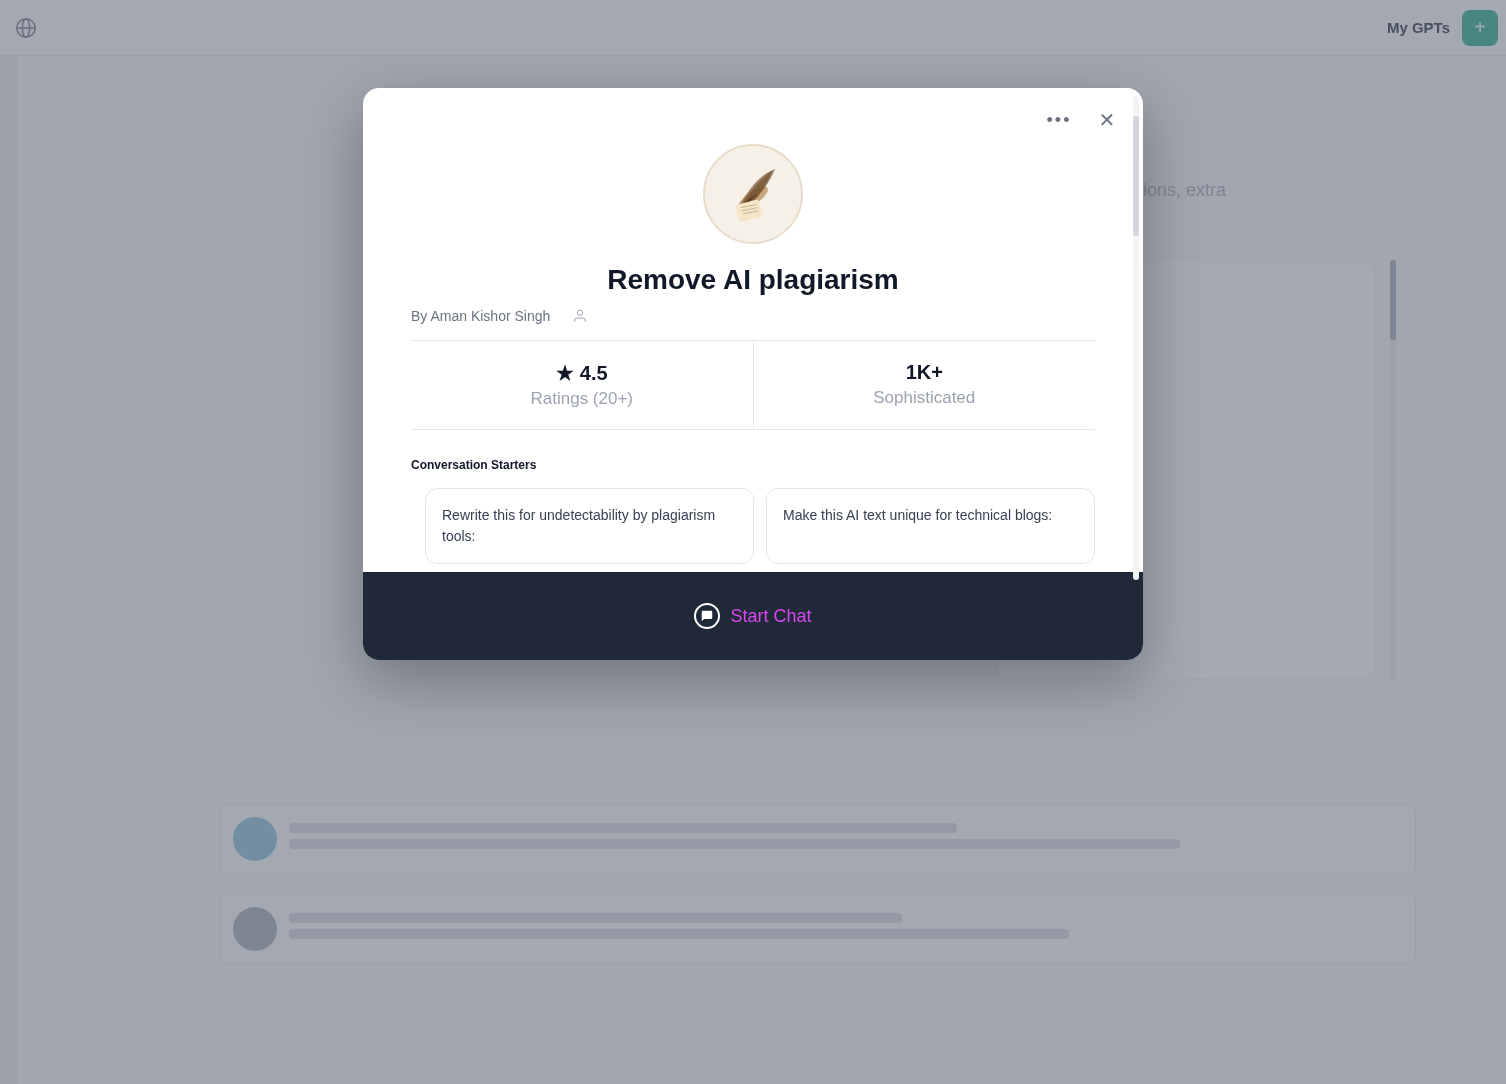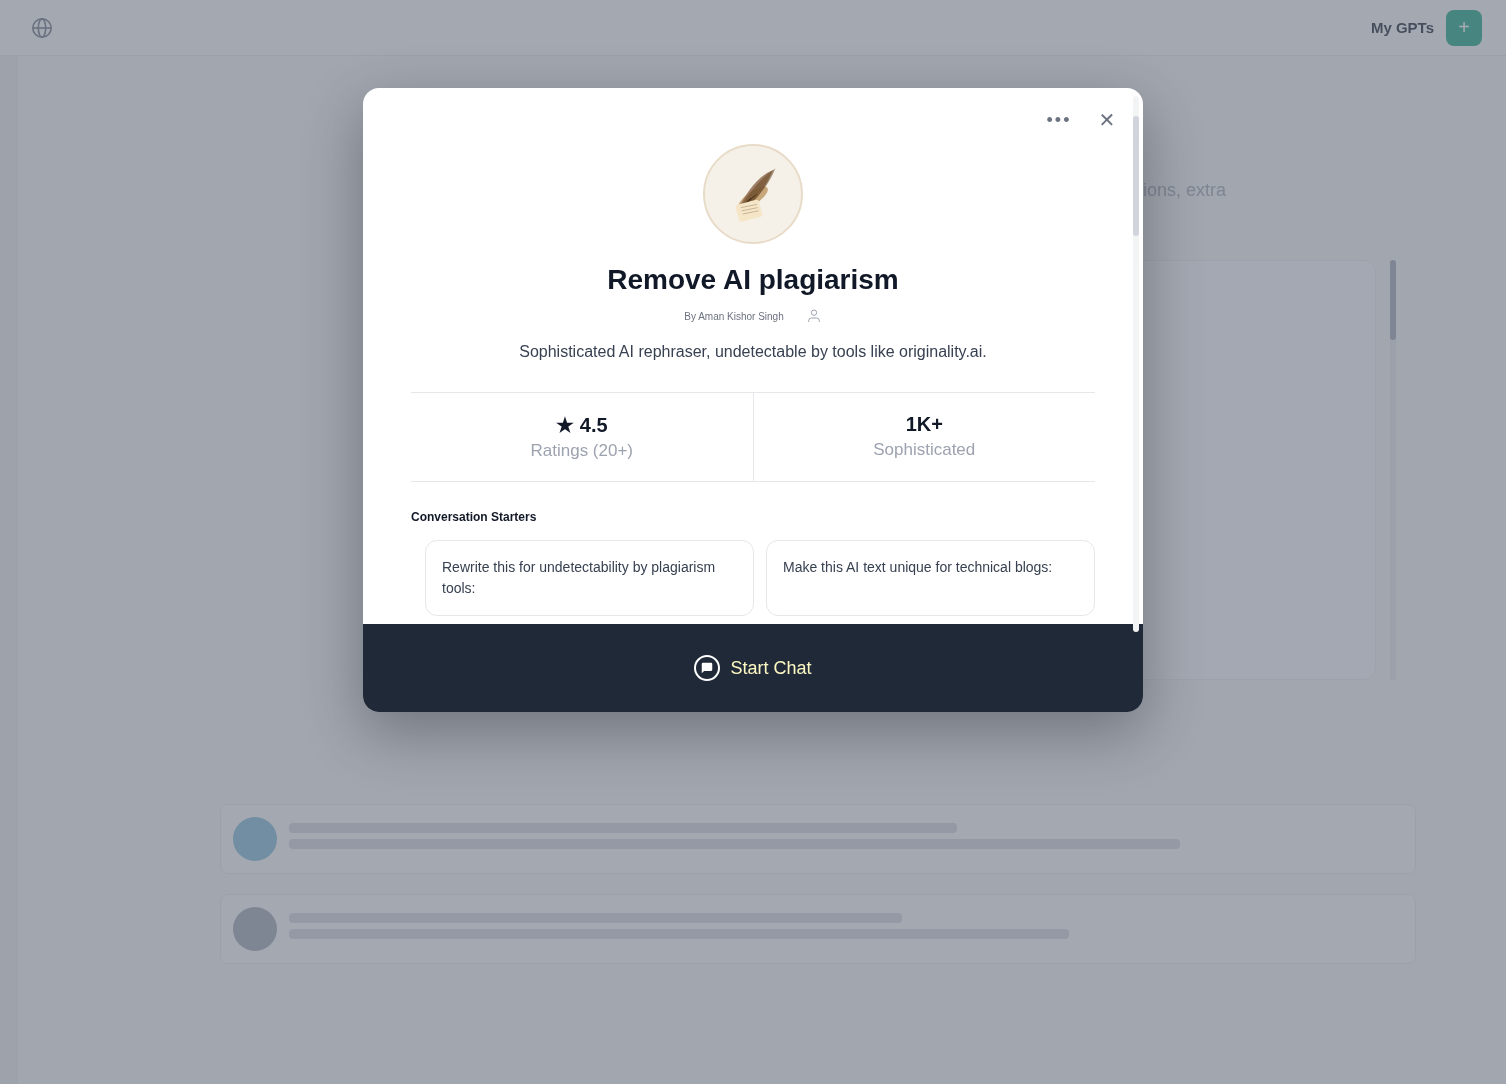--- a/index.html
+++ b/index.html
@@ -21,21 +21,21 @@
     }
 
     .top-bar {
       position: absolute;
       top: 0; left: 0; right: 0;
       height: 56px;
       background: #f9fafb;
       display: flex;
       align-items: center;
       justify-content: space-between;
-      padding: 0 24px;
+      padding: 0 8px;
       border-bottom: 1px solid #e5e7eb;
     }
 
     .globe-icon {
       width: 36px;
       height: 36px;
       display: flex;
       align-items: center;
       justify-content: center;
       color: #6b7280;
@@ -258,25 +258,24 @@
     .gpt-title {
       font-size: 28px;
       font-weight: 700;
       color: #111827;
       margin-bottom: 12px;
     }
 
     .gpt-author {
       display: flex;
       align-items: center;
-      justify-content: center;
       gap: 22px;
       margin-bottom: 16px;
       color: #6b7280;
-      font-size: 10px;
+      font-size: 14px;
     }
 
     .author-icon {
       width: 16px;
       height: 16px;
       color: #9ca3af;
     }
 
     .gpt-description {
       font-size: 16px;
@@ -358,21 +357,21 @@
       padding: 16px 24px;
       flex-shrink: 0;
     }
 
     .start-chat-btn {
       width: 100%;
       height: 56px;
       background: #1f2937;
       border: none;
       border-radius: 12px;
-      color: #fef9c3;
+      color: #d946ef;
       font-size: 18px;
       font-weight: 500;
       cursor: pointer;
       display: flex;
       align-items: center;
       justify-content: center;
       gap: 10px;
     }
 
     .chat-bubble-icon {
@@ -468,21 +467,20 @@
         <h1 class="gpt-title">Remove AI plagiarism</h1>
 
         <div class="gpt-author">
           <span>By Aman Kishor Singh</span>
           <svg class="author-icon" viewBox="0 0 24 24" fill="none" stroke="currentColor" stroke-width="1.5">
             <path d="M20 21v-2a4 4 0 0 0-4-4H8a4 4 0 0 0-4 4v2"></path>
             <circle cx="12" cy="7" r="4"></circle>
           </svg>
         </div>
 
-        <p class="gpt-description">Sophisticated AI rephraser, undetectable by tools like originality.ai.</p>
 
         <div class="stats-row">
           <div class="stat-item">
             <div class="stat-value">
               <span class="star-icon">★</span>
               <span>4.5</span>
             </div>
             <div class="stat-label">Ratings (20+)</div>
           </div>
           <div class="stat-item">

